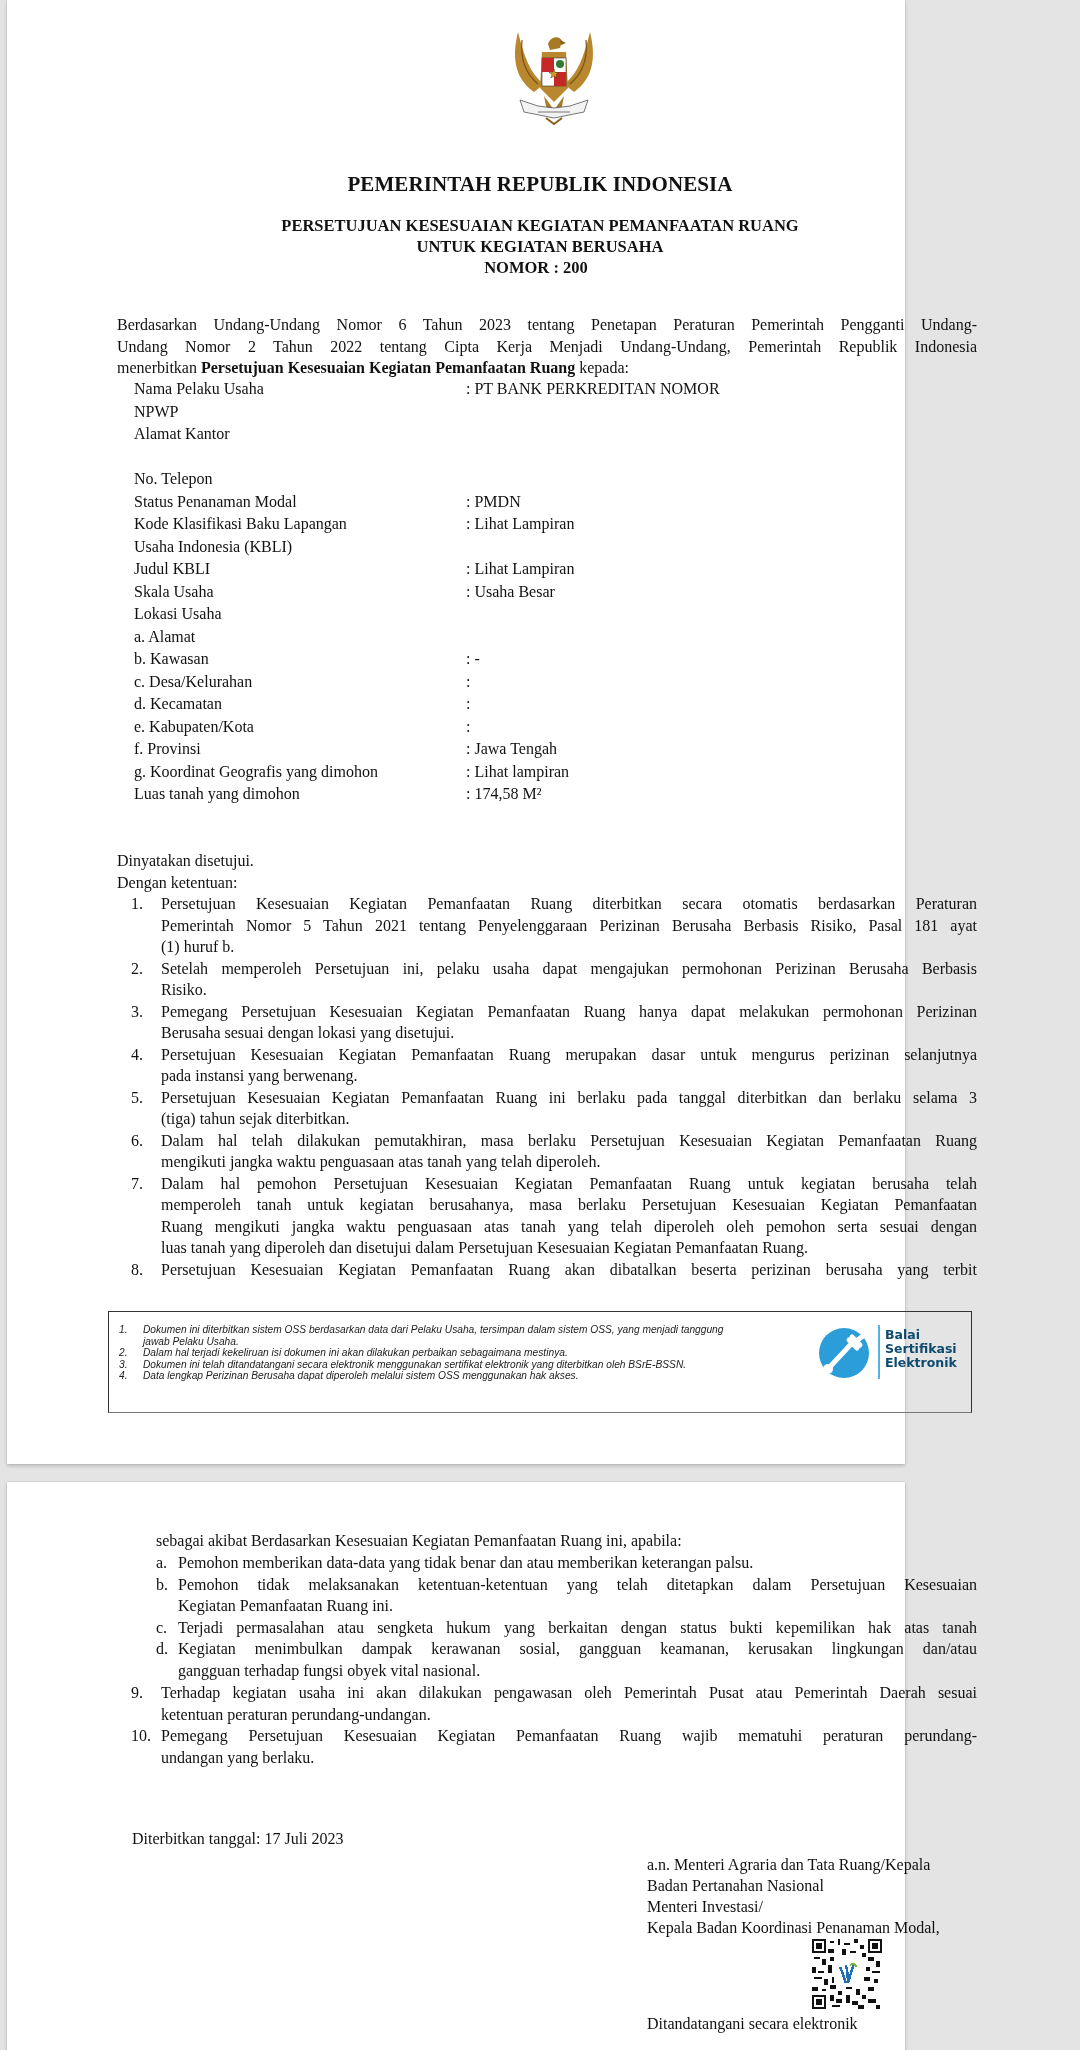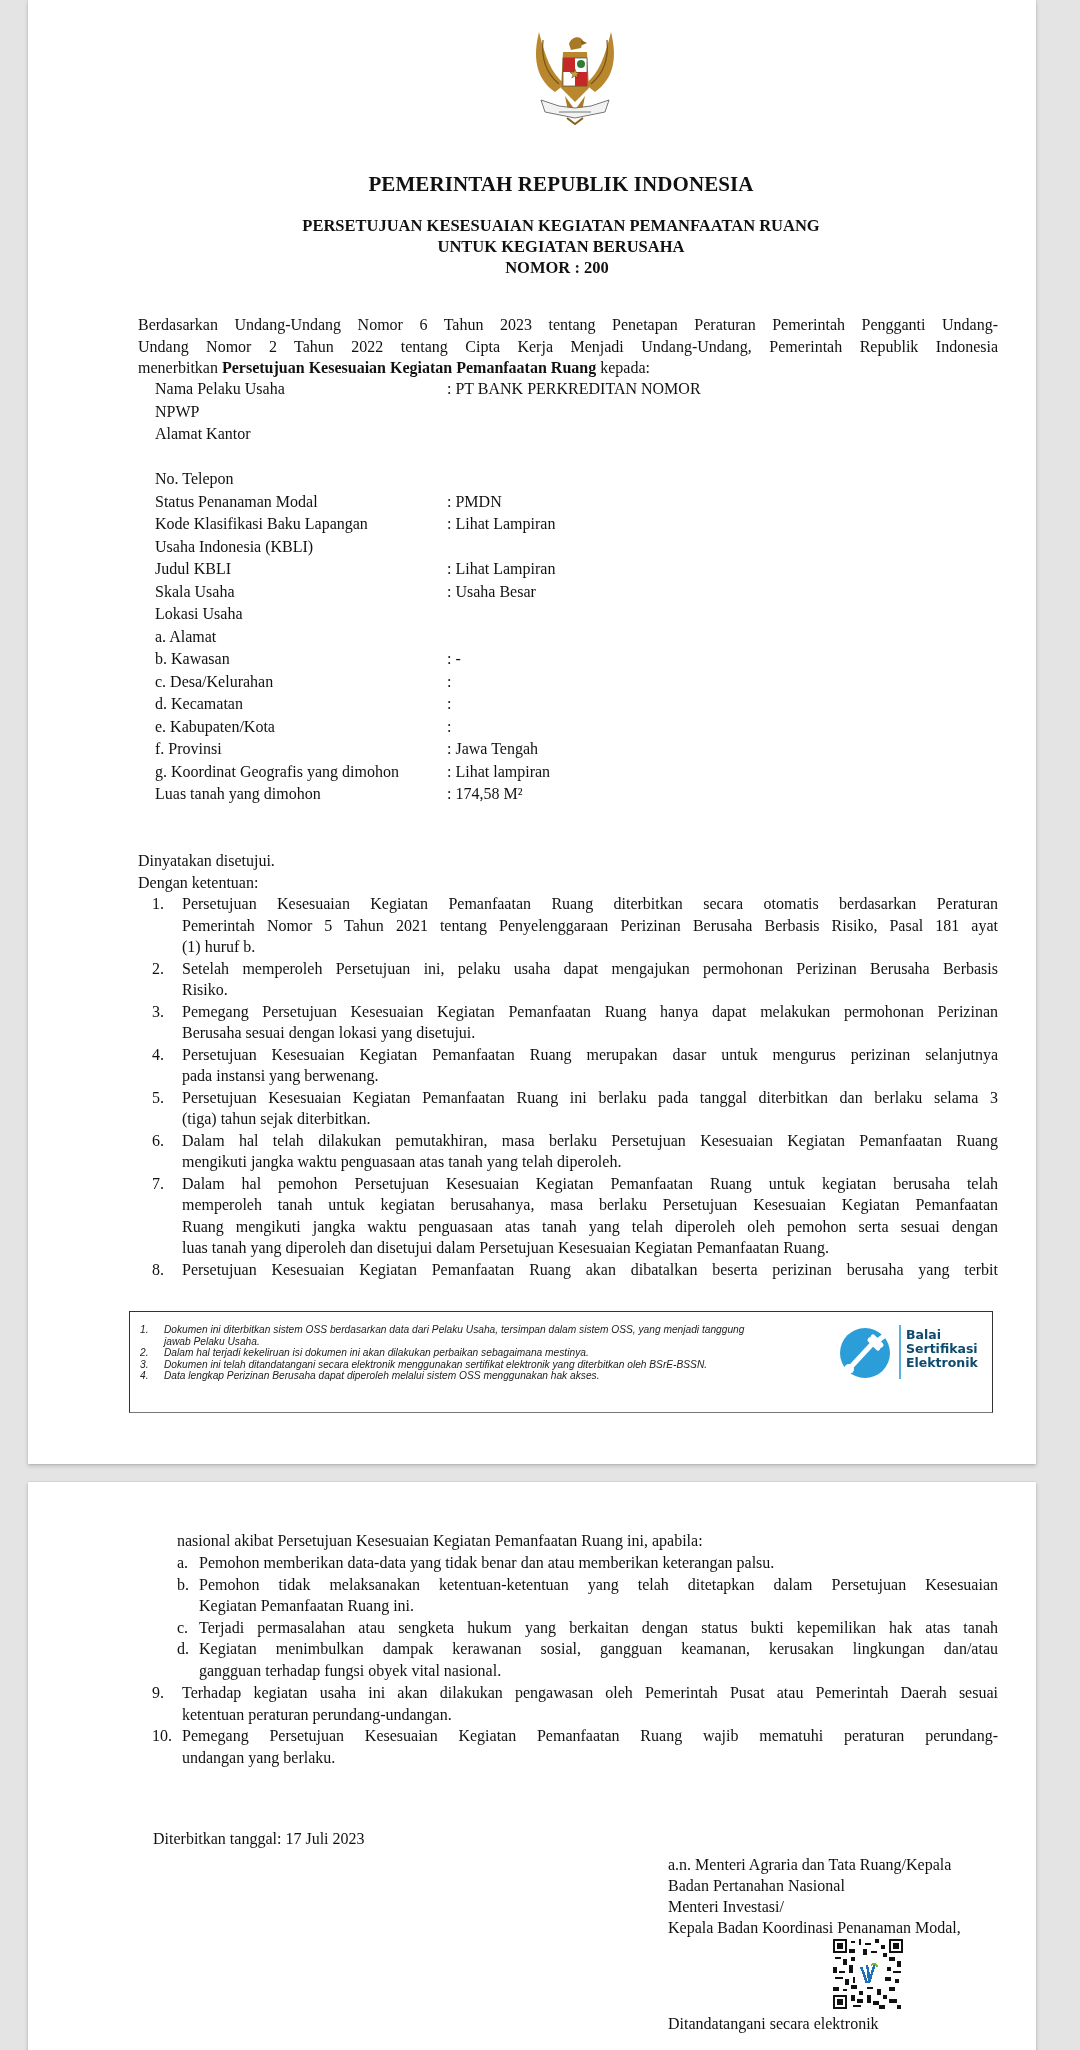--- a/index.html
+++ b/index.html
@@ -1,42 +1,41 @@
 <!DOCTYPE html>
 <html><head>
 <meta charset="utf-8">
 <style>
   * { box-sizing: border-box; margin: 0; padding: 0; }
   html, body { width: 1080px; height: 2050px; background: #e4e4e4; overflow: hidden; }
   body { position: relative; font-family: "Liberation Serif", "DejaVu Serif", serif; color: #111; }
 
   .page {
-    position: absolute; left: 7px; width: 1008px; background: #fff;
+    position: absolute; left: 7px; width: 898px; background: #fff;
     box-shadow: 0 2px 4px rgba(0,0,0,0.18), 0 0 1px rgba(0,0,0,0.25);
-    margin-left: 21px;
   }
   #page1 { top: 0; height: 1464px; }
   #page2 { top: 1482px; height: 580px; }
 
   .emblem { position: absolute; left: 497px; top: 26px; width: 100px; height: 102px; }
 
   .center { position: absolute; left: 0; width: 1066px; text-align: center; font-weight: bold; }
   .h1 { top: 172px; font-size: 21px; letter-spacing: 0.1px; }
   .h2 { font-size: 16.5px; }
   .h2a { top: 216px; }
   .h2b { top: 237px; }
   .h2c { top: 258px; left: -4px; }
 
   .txt { font-size: 16px; line-height: 21.5px; }
   .para { position: absolute; left: 110px; width: 860px; top: 314px; text-align: justify; }
   .para .line { display: block; text-align: justify; text-align-last: justify; }
   .para .line.last { text-align-last: left; }
 
   .fields { position: absolute; left: 127px; top: 378px; width: 700px; }
-  .frow { display: flex; height: 22.5px; font-size: 16px; line-height: 22.5px; }
+  .frow { display: flex; height: 22.5px; font-size: 16px; line-height: 22.5px; gap: 40px; }
   .frow .lbl { width: 292px; white-space: nowrap; }
   .frow .val { white-space: nowrap; }
 
   .approved { position: absolute; left: 110px; top: 850px; }
   .approved div { height: 21.5px; }
 
   .ol { position: absolute; left: 110px; width: 860px; }
   .li { display: flex; }
   .li .num { width: 30px; flex: none; padding-left: 14px; box-sizing: content-box; }
   .li .body { flex: 1; text-align: justify; }
@@ -293,21 +292,21 @@
       <div class="bsre-text">
         <div>Balai</div>
         <div>Sertifikasi</div>
         <div>Elektronik</div>
       </div>
     </div>
   </div>
 </div>
 
 <div class="page" id="page2">
-  <div class="p2 txt" style="left:149px; top:48px;">nasional akibat Persetujuan Kesesuaian Kegiatan Pemanfaatan Ruang ini, apabila:</div>
+  <div class="p2 txt" style="left:149px; top:48px;">sebagai akibat Berdasarkan Kesesuaian Kegiatan Pemanfaatan Ruang ini, apabila:</div>
   <div class="sub ol txt" id="subitems" style="top:70px; left:149px; width:821px;">
       <div class="li">
         <span class="num">a.</span>
         <span class="body">
           <span class="l last">Pemohon memberikan data-data yang tidak benar dan atau memberikan keterangan palsu.</span>
         </span>
       </div>
       <div class="li">
         <span class="num">b.</span>
         <span class="body">

